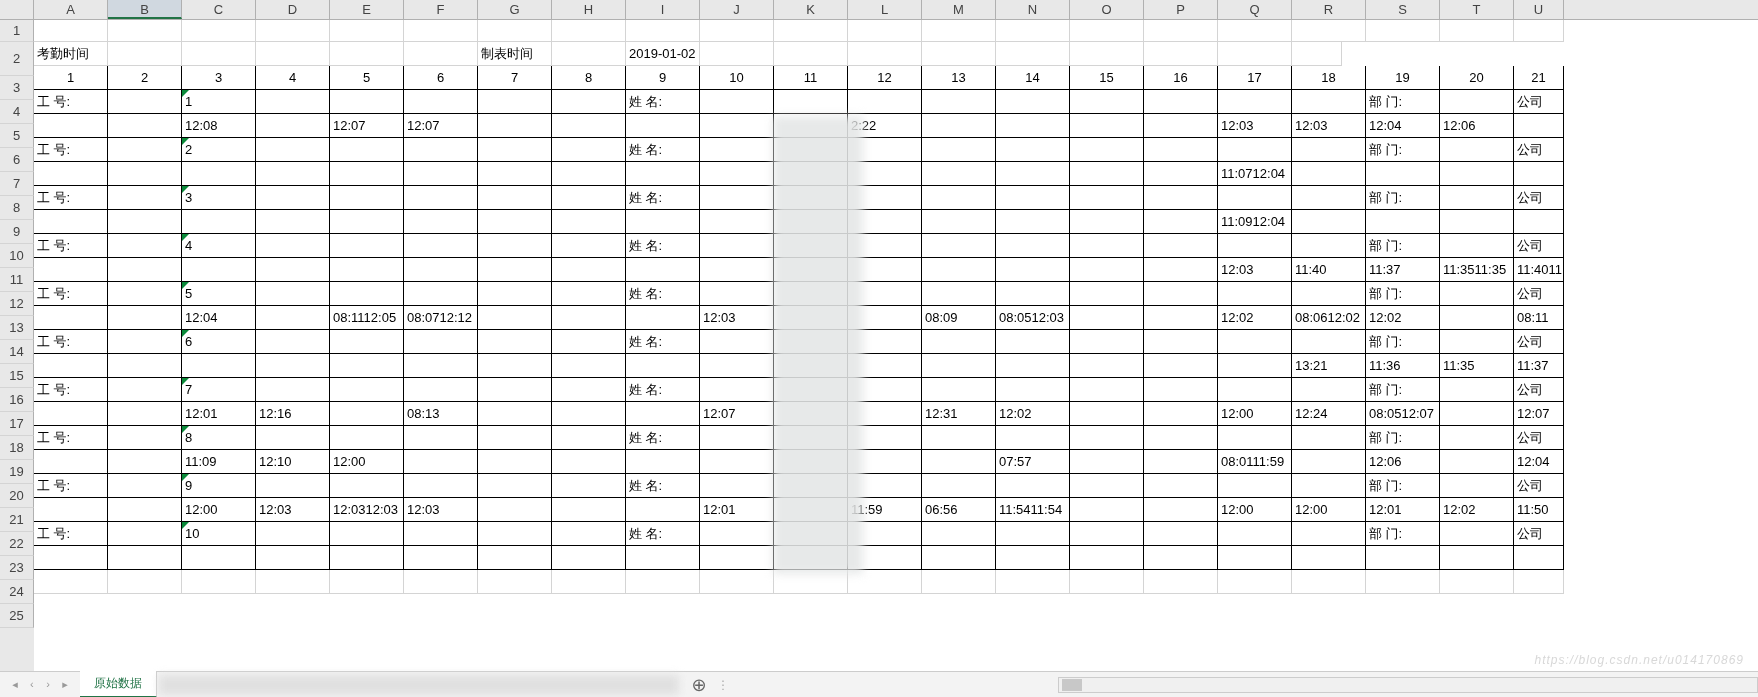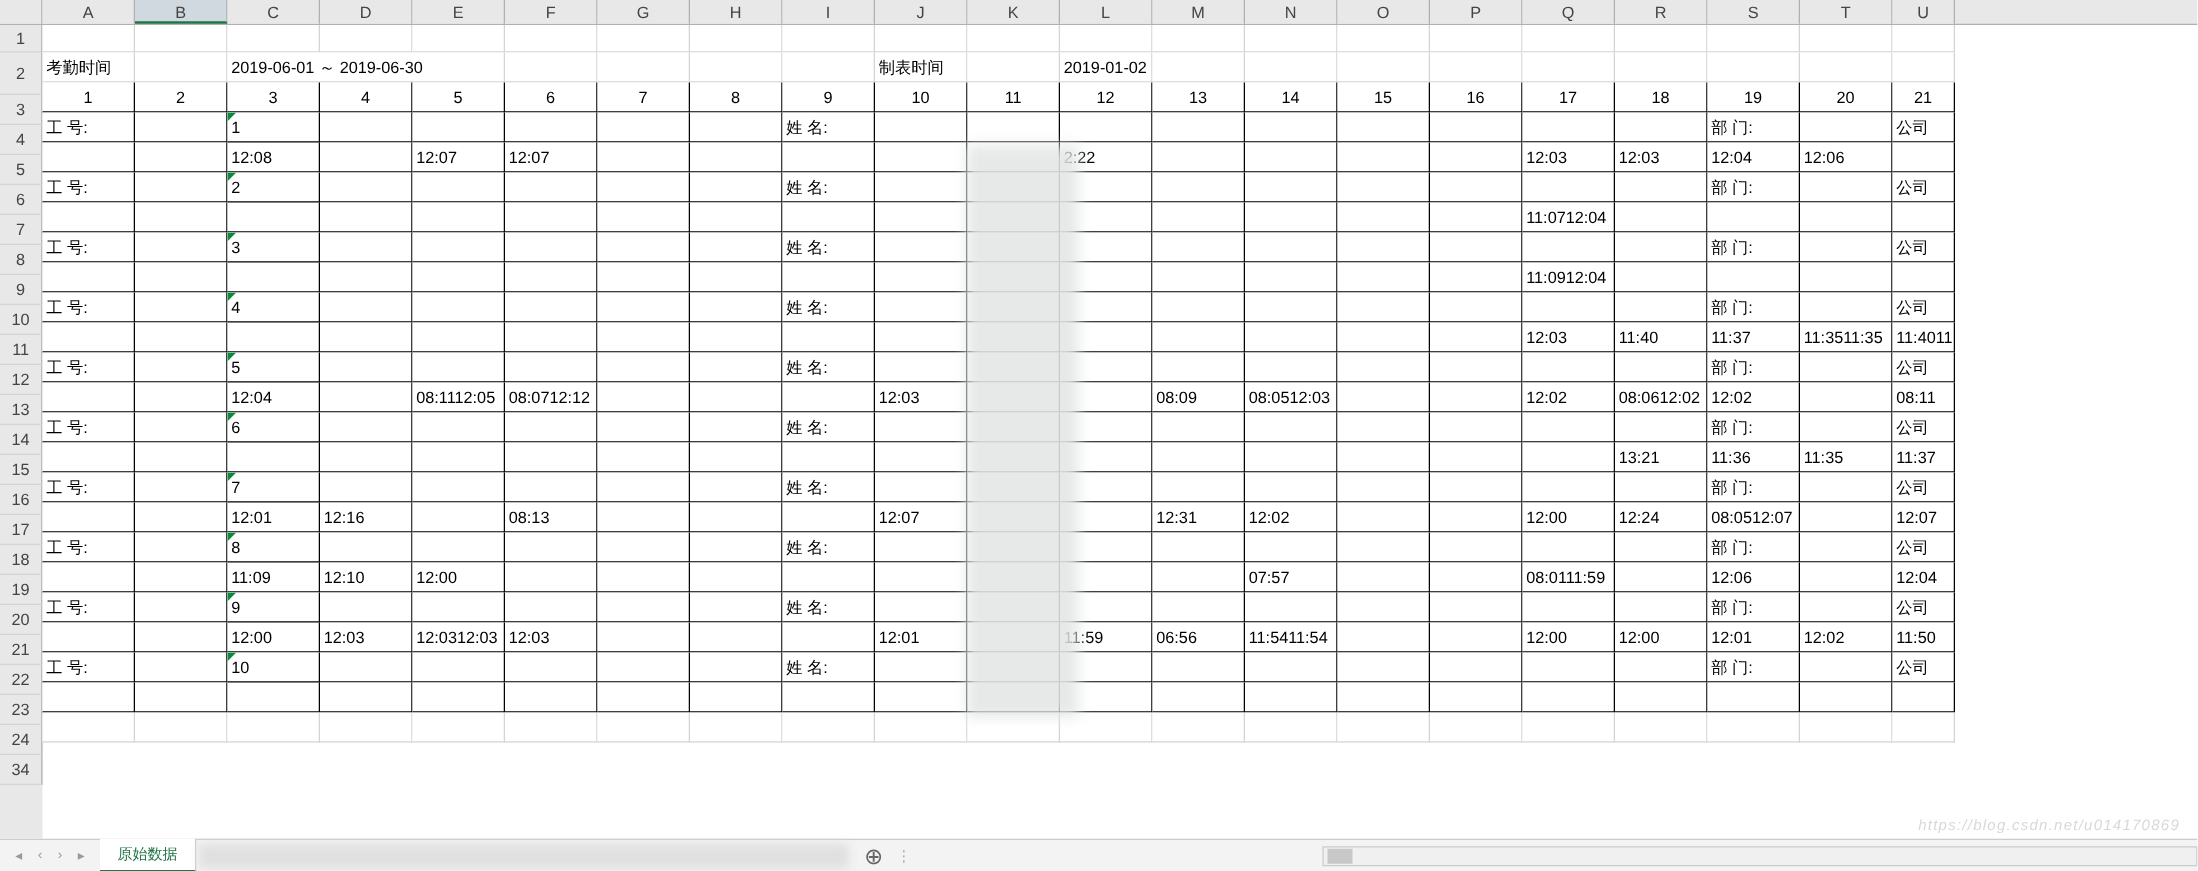--- a/index.html
+++ b/index.html
@@ -105,21 +105,21 @@
         <div class="row-header std">15</div>
         <div class="row-header std">16</div>
         <div class="row-header std">17</div>
         <div class="row-header std">18</div>
         <div class="row-header std">19</div>
         <div class="row-header std">20</div>
         <div class="row-header std">21</div>
         <div class="row-header std">22</div>
         <div class="row-header std">23</div>
         <div class="row-header std">24</div>
-        <div class="row-header std">34</div>
+        <div class="row-header std">25</div>
       </div>
     <div class="grid" id="grid">
         <div class="row r1">
           <div class="cell nogrid" style="width: 74px;"></div>
           <div class="cell nogrid" style="width: 74px;"></div>
           <div class="cell nogrid" style="width: 74px;"></div>
           <div class="cell nogrid" style="width: 74px;"></div>
           <div class="cell nogrid" style="width: 74px;"></div>
           <div class="cell nogrid" style="width: 74px;"></div>
           <div class="cell nogrid" style="width: 74px;"></div>
@@ -134,21 +134,20 @@
           <div class="cell nogrid" style="width: 74px;"></div>
           <div class="cell nogrid" style="width: 74px;"></div>
           <div class="cell nogrid" style="width: 74px;"></div>
           <div class="cell nogrid" style="width: 74px;"></div>
           <div class="cell nogrid" style="width: 74px;"></div>
           <div class="cell nogrid" style="width: 50px;"></div>
         </div>
         <div class="row std">
           <div class="cell nogrid" style="width: 74px;">考勤时间</div>
           <div class="cell nogrid" style="width: 74px;"></div>
-          <div class="cell nogrid" style="width: 222px;">2019-06-01 ～ 2019-06-30</div>
           <div class="cell nogrid" style="width: 74px;"></div>
           <div class="cell nogrid" style="width: 74px;"></div>
           <div class="cell nogrid" style="width: 74px;"></div>
           <div class="cell nogrid" style="width: 74px;"></div>
           <div class="cell nogrid" style="width: 74px;">制表时间</div>
           <div class="cell nogrid" style="width: 74px;"></div>
           <div class="cell nogrid" style="width: 74px;">2019-01-02</div>
           <div class="cell nogrid" style="width: 74px;"></div>
           <div class="cell nogrid" style="width: 74px;"></div>
           <div class="cell nogrid" style="width: 74px;"></div>

